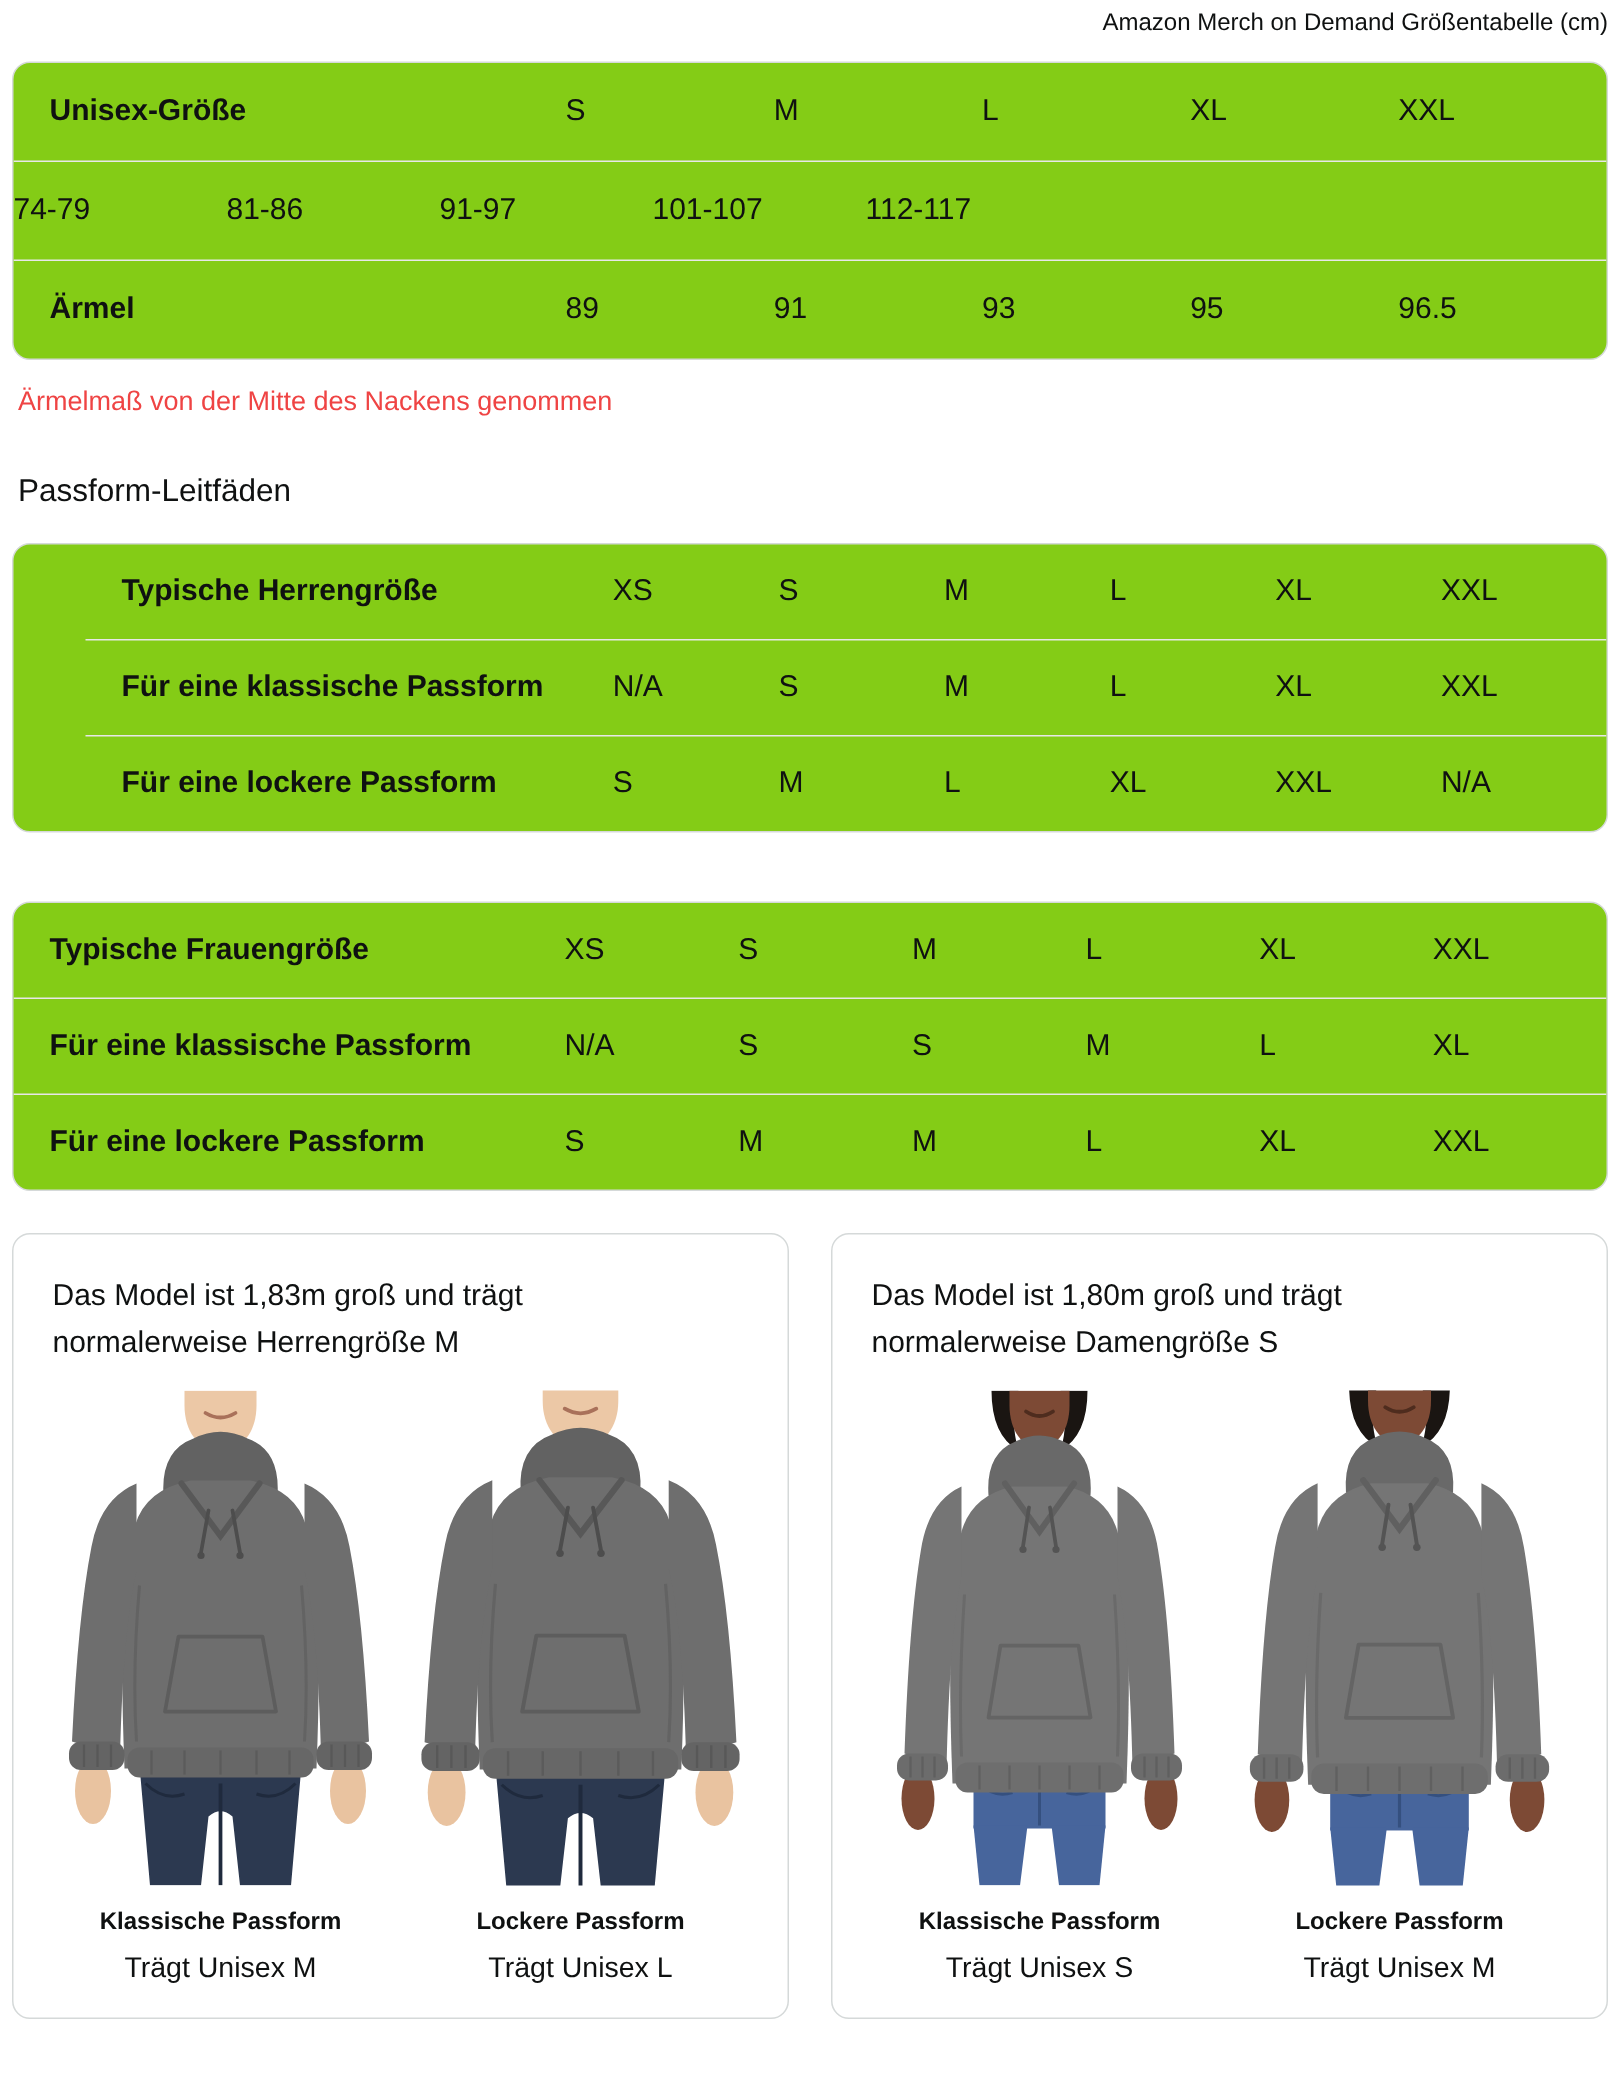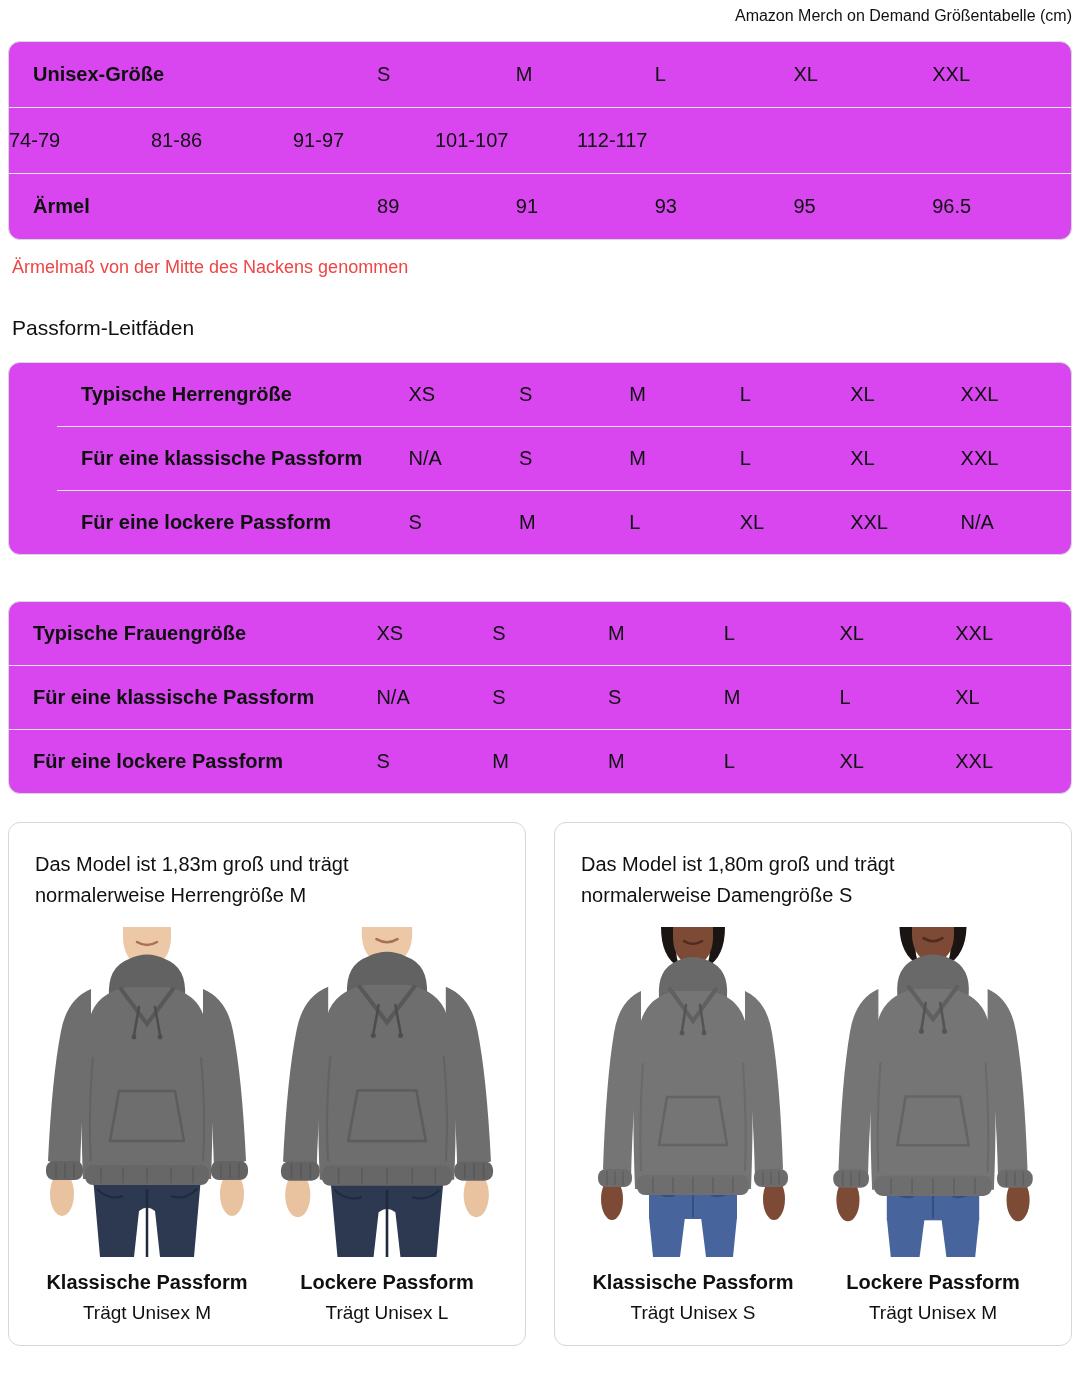--- a/index.html
+++ b/index.html
@@ -9,21 +9,21 @@
     color:#0f1111;
     overflow:hidden;
   }
   .page{padding:0 8px;}
   .page-title{
     font-size:16px;line-height:26px;
     margin:3px 0 0 4px;font-weight:400;text-align:right;
   }
   .panel{
     border:1px solid #d5d9d9;border-radius:12px;
-    background:#d946ef;overflow:hidden;
+    background:#84cc16;overflow:hidden;
   }
   .panel.t1{margin-top:12px;}
   .trow{display:flex;align-items:center;border-top:1px solid #e7e7e7;}
   .panel .trow:first-child{border-top:none;}
   .t1 .trow{height:65px;}
   .t2 .trow{height:63px;}
   .tlabel{
     font-weight:700;font-size:20px;
     padding-left:24px;box-sizing:border-box;
     white-space:nowrap;
@@ -45,21 +45,21 @@
   .card-desc{
     font-size:20px;line-height:31px;max-width:430px;
     margin:6px 0 0 8px;
   }
   .photos{display:flex;justify-content:center;gap:8px;margin-top:16px;}
   .photo{width:232px;height:330px;position:relative;overflow:hidden;background:#fff;}
   .photo svg{width:232px;height:330px;display:block;}
   .photo--loose svg{transform:scale(1.05,1.015);transform-origin:50% 62%;}
   .captions{display:flex;justify-content:center;gap:8px;margin-top:13px;}
   .caption{width:232px;text-align:center;}
-  .caption .fit{font-weight:700;font-size:20px;line-height:24px;}
+  .caption .fit{font-weight:700;font-size:16px;line-height:24px;}
   .caption .size{font-size:19px;line-height:24px;margin-top:7px;}
   .defs{position:absolute;width:0;height:0;overflow:hidden;}
 </style>
 </head>
 <body>
 
 <svg class="defs" aria-hidden="true">
   <defs>
     <symbol id="fig-male" viewBox="0 0 232 330">
       <rect width="232" height="330" fill="#ffffff"></rect>

